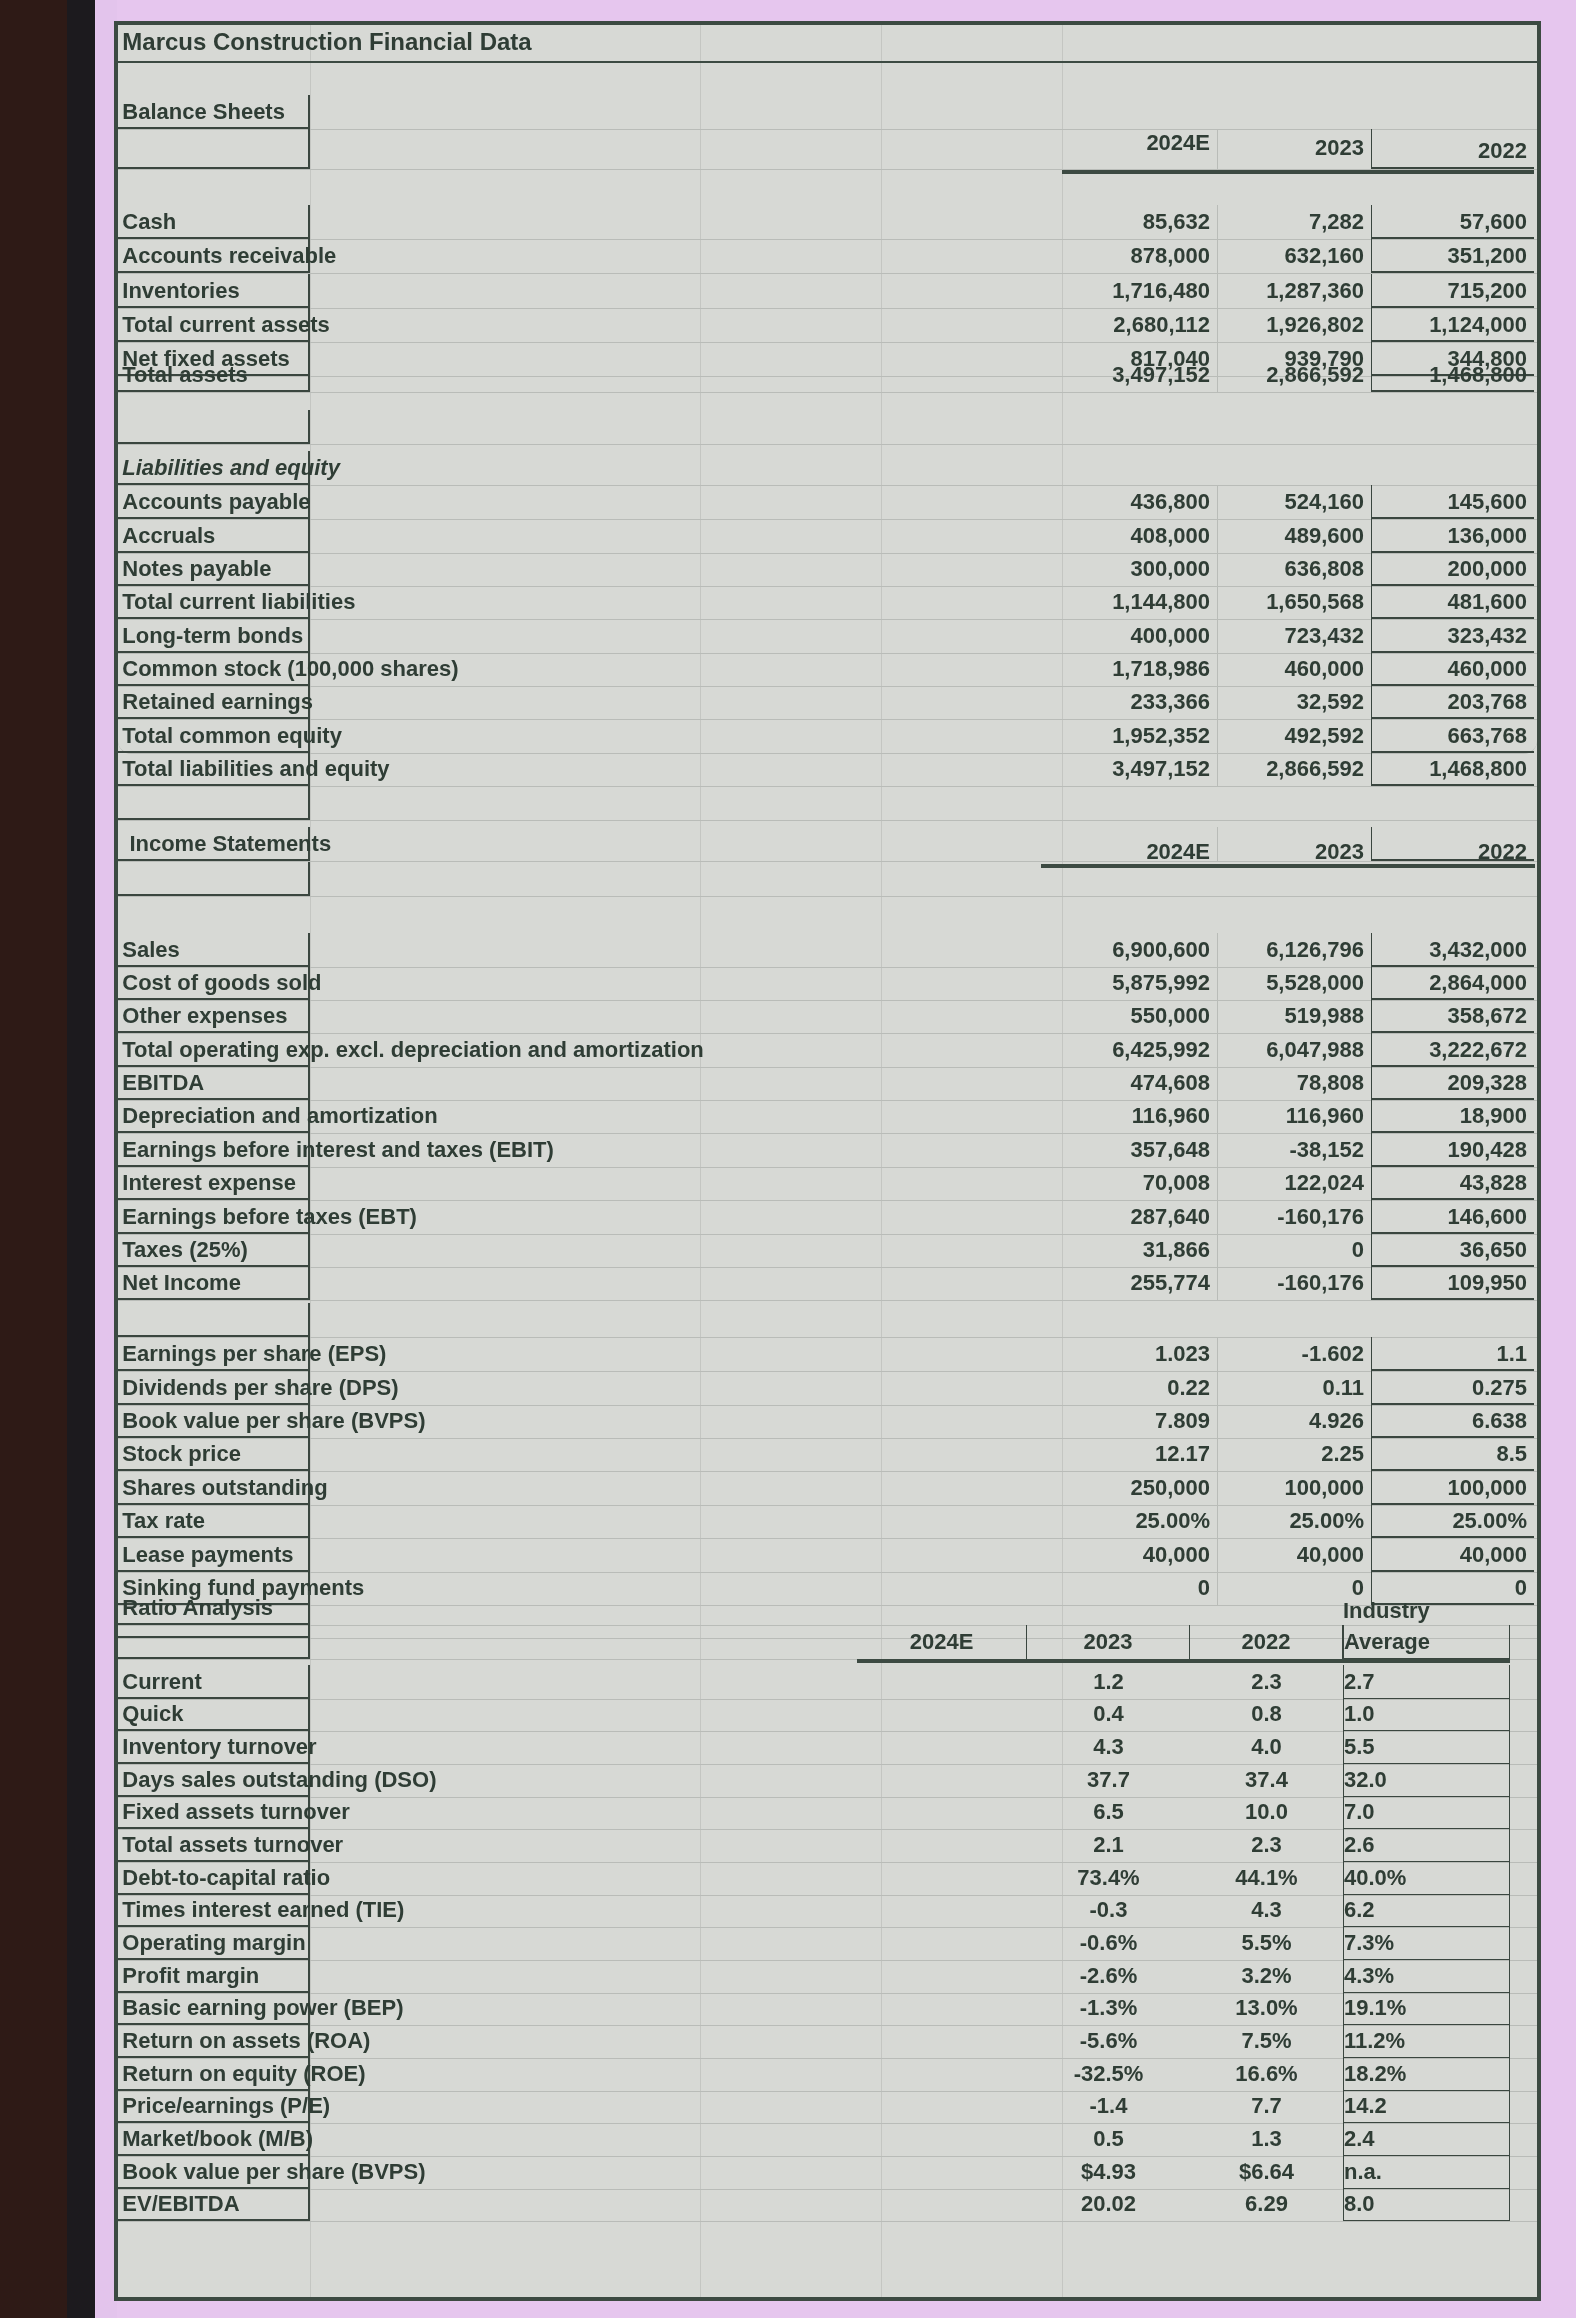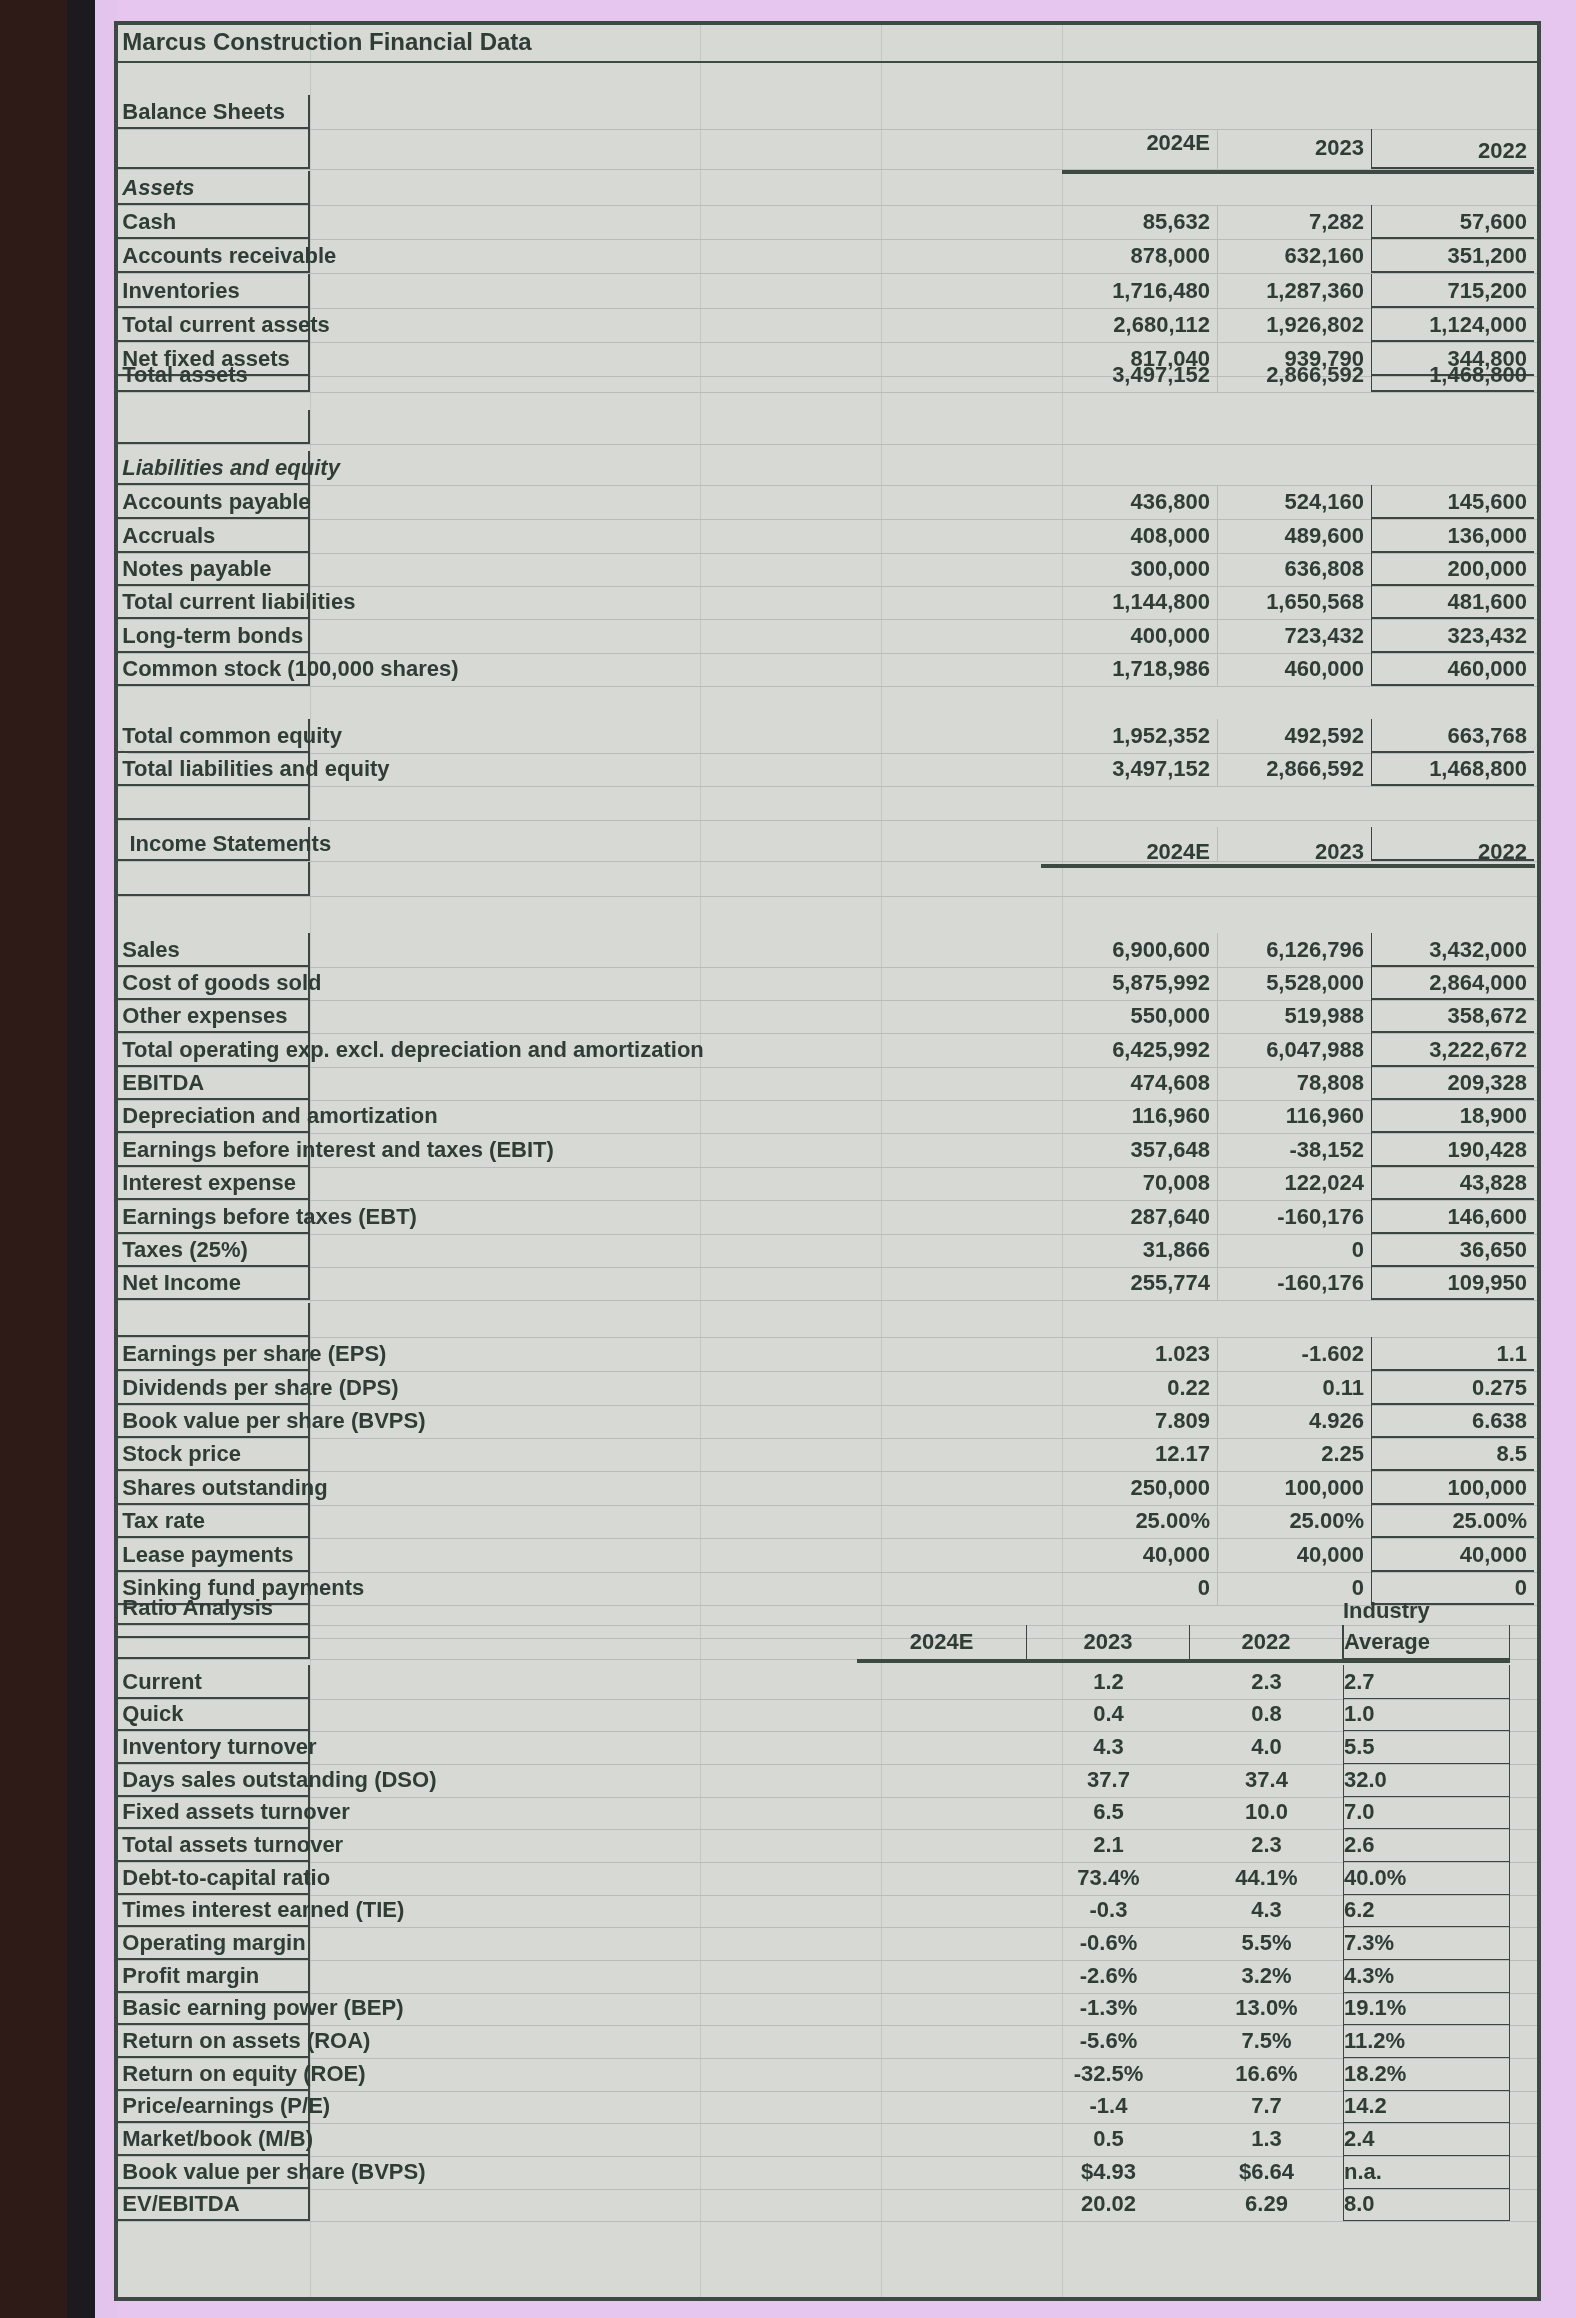--- a/index.html
+++ b/index.html
@@ -75,23 +75,20 @@
     <div class="cell num c2" style="line-height:37px;">2023</div>
     <div class="cell num c3" style="line-height:43px;">2022</div>
   </div>
   <div class="hdr-line" style="top:145px; left:944px; width:472px;"></div>
 
   <div id="assets-block"></div>
   <div id="liab-block"></div>
   <div id="income-block"></div>
   <div id="pershare-block"></div>
   <div id="ratio-block"></div>
-<div class="row" style="top: 146px;">
-      <div class="cell lbl italic">Assets</div>
-    </div>
     <div class="row" style="top: 180px;">
       <div class="cell lbl">Cash</div>
       <div class="cell num c1">85,632</div>
       <div class="cell num c2">7,282</div>
       <div class="cell num c3">57,600</div>
     </div>
     <div class="row" style="top: 214px;">
       <div class="cell lbl">Accounts receivable</div>
       <div class="cell num c1">878,000</div>
       <div class="cell num c2">632,160</div>
@@ -156,20 +153,26 @@
       <div class="cell num c1">400,000</div>
       <div class="cell num c2">723,432</div>
       <div class="cell num c3">323,432</div>
     </div>
     <div class="row" style="top: 627px;">
       <div class="cell lbl">Common stock (100,000 shares)</div>
       <div class="cell num c1">1,718,986</div>
       <div class="cell num c2">460,000</div>
       <div class="cell num c3">460,000</div>
     </div>
+    <div class="row" style="top: 660px;">
+      <div class="cell lbl">Retained earnings</div>
+      <div class="cell num c1">233,366</div>
+      <div class="cell num c2">32,592</div>
+      <div class="cell num c3">203,768</div>
+    </div>
     <div class="row" style="top: 694px; border-radius: 13px;">
       <div class="cell lbl">Total common equity</div>
       <div class="cell num c1">1,952,352</div>
       <div class="cell num c2">492,592</div>
       <div class="cell num c3">663,768</div>
     </div>
     <div class="row" style="top: 727px;">
       <div class="cell lbl">Total liabilities and equity</div>
       <div class="cell num c1">3,497,152</div>
       <div class="cell num c2">2,866,592</div>

